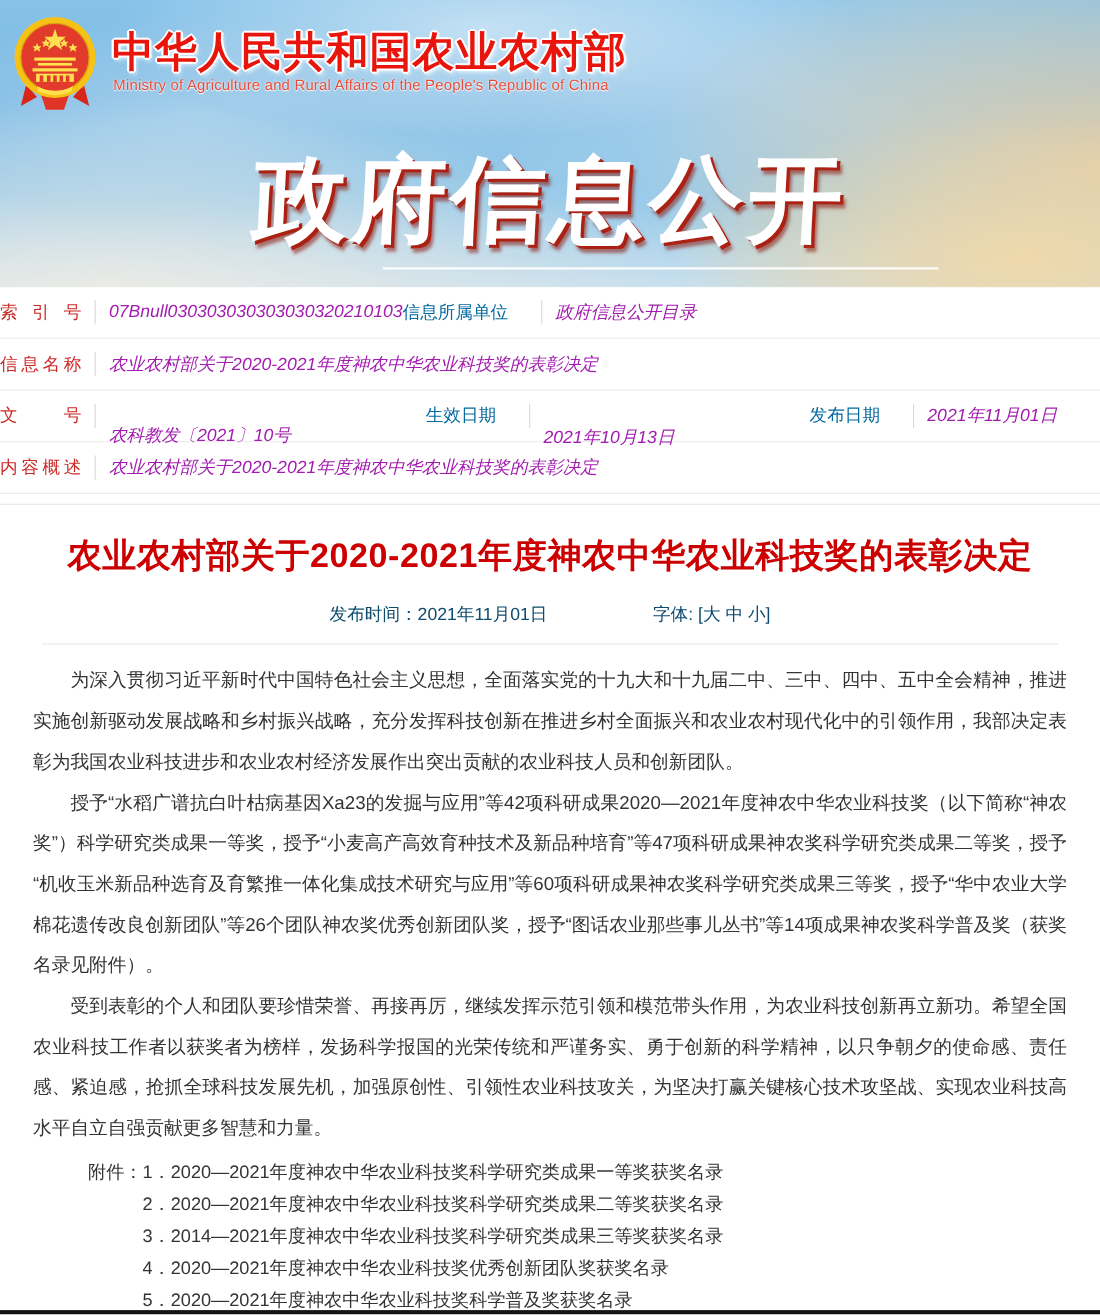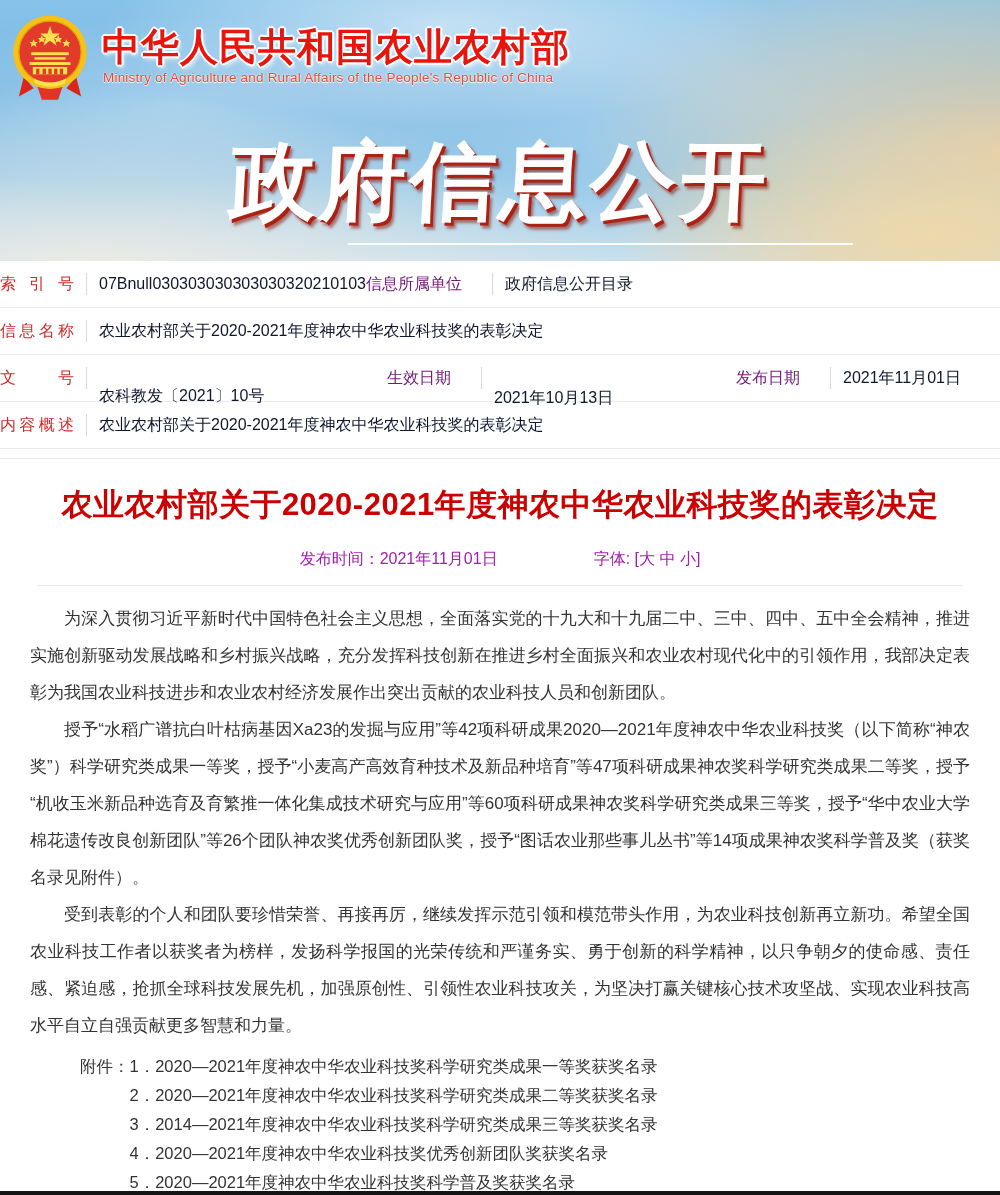--- a/index.html
+++ b/index.html
@@ -45,37 +45,37 @@
   
   .meta { background:#fff; }
   .meta-row {
     display:flex; align-items:center; height:47px; 
     border-bottom:1px solid #ebebeb; font-size:16px; color:#333; white-space:nowrap;
   }
   .m-label {
     flex:none; width:74px; color:#cc2a28;
     text-align:justify; text-align-last:justify;
   }
-  .m-label2 { flex:none; color:#701a75; }
+  .m-label2 { flex:none; color:#0369a1; }
   .m-vsep { flex:none; width:1px; height:22px; background:#d8d8d8; margin:0 12px; }
-  .m-val { color:#0f172a; }
+  .m-val { color:#a21caf;font-style:italic; }
   .w290 { flex:none; width:288px;margin-top:36px; }
   .w242 { flex:none; width:242px;margin-top:40px; }
   .gap18 { padding-right:18px; }
   .meta-bottom-line { height:1px; background:#e7e7e7; margin-top:9px; }
 
   
   .article { padding:0 30px; }
   .a-title {
     margin-top:26px; text-align:center; font-size:31px; line-height:40px;
     font-weight:bold; color:#cc0000; letter-spacing:0.5px;
   }
   .a-pubrow {
     margin-top:24px; display:flex; justify-content:center; gap:96px;
-    font-size:16px; color:#a21caf;
+    font-size:16px; color:#0c4a6e;
   }
   .font-sizes { cursor:pointer; }
   .a-divider { height:1px; background:#e8e8e8; margin:15px 8px 0; }
   .a-body { margin-top:14px; }
   .a-body p {
     margin:0; font-size:17px; line-height:37px; color:#333;
     text-align:justify; text-indent:2em;
   }
   .attachments { display:flex; margin-top:8px; padding-left:50px; font-size:16.5px; line-height:29px; color:#333; }
   .att-label { flex:none; }

